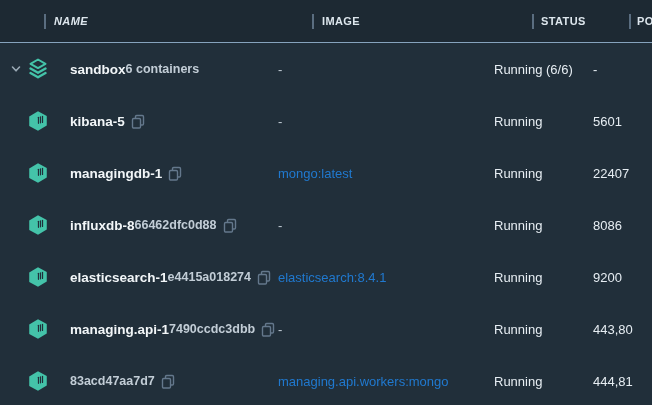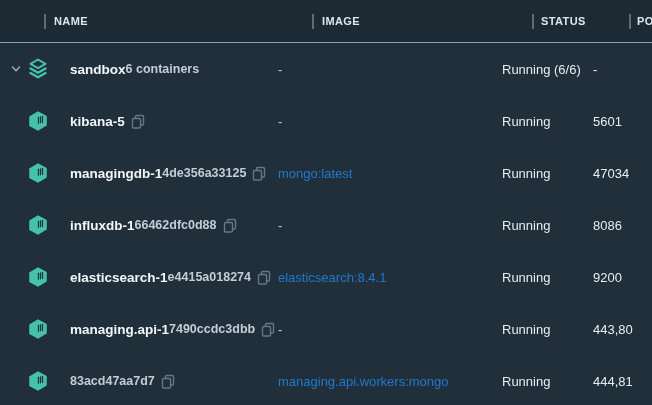--- a/index.html
+++ b/index.html
@@ -38,21 +38,21 @@
     color:var(--header-text);
     cursor:pointer;
     padding-left:44px;
   }
   .header-cell .sep{
     width:2px;height:15px;
     background:var(--separator);
     margin-right:8px;
     flex:0 0 auto;
   }
-  .header-cell.col-name{}
+  .header-cell.col-name{font-style:italic;}
   .header-cell.col-status .sep{margin-right:7px;}
   .header-cell.col-ports .sep{margin-right:6px;}
   .row{
     height:52px;
     display:grid;
     grid-template-columns:268px 220px 97px 1fr;
     align-items:center;
     cursor:pointer;
   }
   .cell-name{
@@ -102,21 +102,20 @@
     font-size:13px;
     color:var(--text-secondary);
     white-space:nowrap;overflow:hidden;
   }
   .cell-image.is-link{color:var(--link-blue);}
   .cell-status{
     padding-left:6px;
     font-size:13px;
     color:var(--text-status);
     white-space:nowrap;
-    margin-left:8px;
   }
   .cell-ports{
     padding-left:8px;
     font-size:13px;
     color:var(--text-status);
     white-space:nowrap;
   }
 </style>
 </head>
 <body>
@@ -214,52 +213,51 @@
           <g stroke="var(--background)" stroke-width="1.3" stroke-linecap="round">
             <line x1="13.5" y1="9" x2="13.5" y2="15.5"></line>
             <line x1="15.7" y1="8.5" x2="15.7" y2="15"></line>
             <line x1="17.9" y1="8" x2="17.9" y2="14.5"></line>
           </g>
         </svg>
       </span>
       <span class="name-text">
         <span class="name-title">managingdb-1</span>
         <span class="name-sub">
-          <span>4de356a33125</span>
           <button class="copy-btn">
             <svg width="14" height="15" viewBox="0 0 14 15" fill="none">
               <rect x="4.5" y="1.5" width="8" height="9.5" rx="1.2" stroke="var(--copy-icon)" stroke-width="1.4"></rect>
               <rect x="1.5" y="4.5" width="8" height="9.5" rx="1.2" stroke="var(--copy-icon)" stroke-width="1.4" fill="var(--background)"></rect>
             </svg>
           </button>
         </span>
       </span>
     </div>
     <div class="cell-image is-link">mongo:latest</div>
     <div class="cell-status">Running</div>
-    <div class="cell-ports">47034</div>
-  </div>
-      <div class="row has-copy">
-    <div class="cell-name">
-      <span class="chevron-slot">
-        
-      </span>
-      <span class="icon-slot">
-
-        <svg class="container-icon" width="26" height="26" viewBox="0 0 26 26" fill="none">
-          <polygon points="13,2.5 22.5,7.5 22.5,18 13,23.5 3.5,18.5 3.5,8" fill="var(--accent-teal)"></polygon>
-          <g stroke="var(--background)" stroke-width="1.3" stroke-linecap="round">
-            <line x1="13.5" y1="9" x2="13.5" y2="15.5"></line>
-            <line x1="15.7" y1="8.5" x2="15.7" y2="15"></line>
-            <line x1="17.9" y1="8" x2="17.9" y2="14.5"></line>
-          </g>
-        </svg>
-      </span>
-      <span class="name-text">
-        <span class="name-title">influxdb-1</span>
+    <div class="cell-ports">22407</div>
+  </div>
+      <div class="row has-copy">
+    <div class="cell-name">
+      <span class="chevron-slot">
+        
+      </span>
+      <span class="icon-slot">
+
+        <svg class="container-icon" width="26" height="26" viewBox="0 0 26 26" fill="none">
+          <polygon points="13,2.5 22.5,7.5 22.5,18 13,23.5 3.5,18.5 3.5,8" fill="var(--accent-teal)"></polygon>
+          <g stroke="var(--background)" stroke-width="1.3" stroke-linecap="round">
+            <line x1="13.5" y1="9" x2="13.5" y2="15.5"></line>
+            <line x1="15.7" y1="8.5" x2="15.7" y2="15"></line>
+            <line x1="17.9" y1="8" x2="17.9" y2="14.5"></line>
+          </g>
+        </svg>
+      </span>
+      <span class="name-text">
+        <span class="name-title">influxdb-8</span>
         <span class="name-sub">
           <span>66462dfc0d88</span>
           <button class="copy-btn">
             <svg width="14" height="15" viewBox="0 0 14 15" fill="none">
               <rect x="4.5" y="1.5" width="8" height="9.5" rx="1.2" stroke="var(--copy-icon)" stroke-width="1.4"></rect>
               <rect x="1.5" y="4.5" width="8" height="9.5" rx="1.2" stroke="var(--copy-icon)" stroke-width="1.4" fill="var(--background)"></rect>
             </svg>
           </button>
         </span>
       </span>

